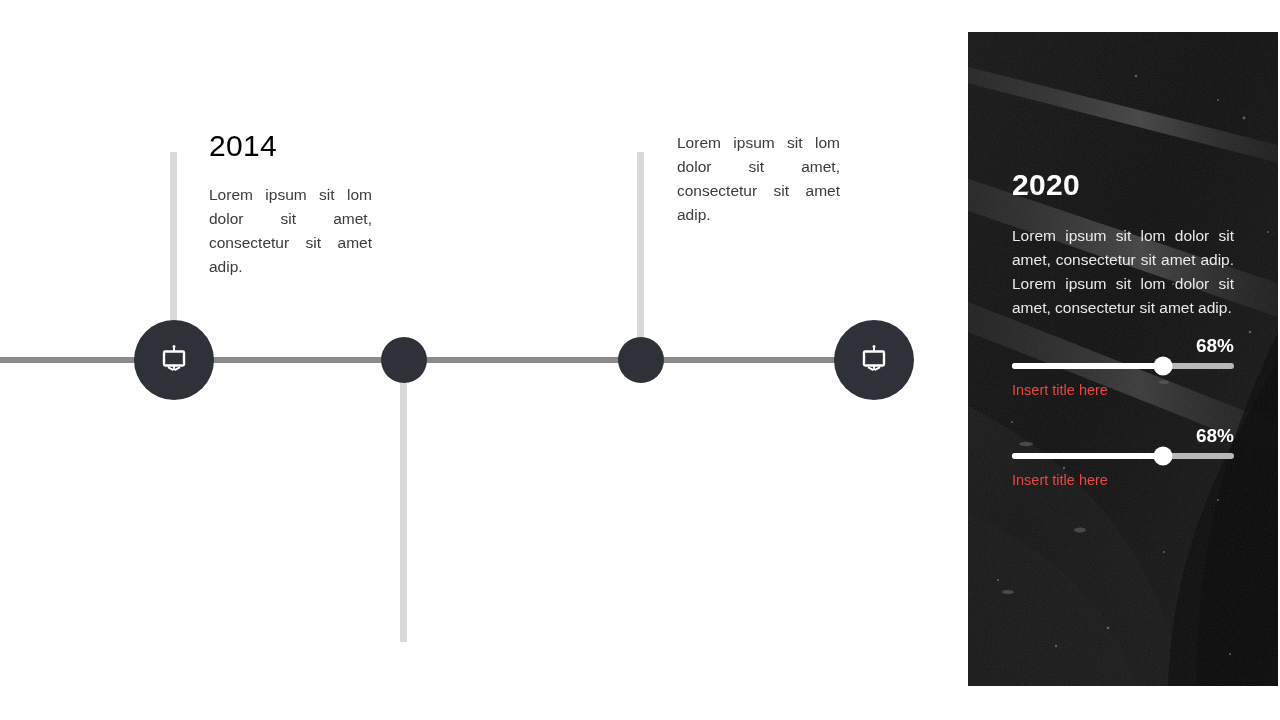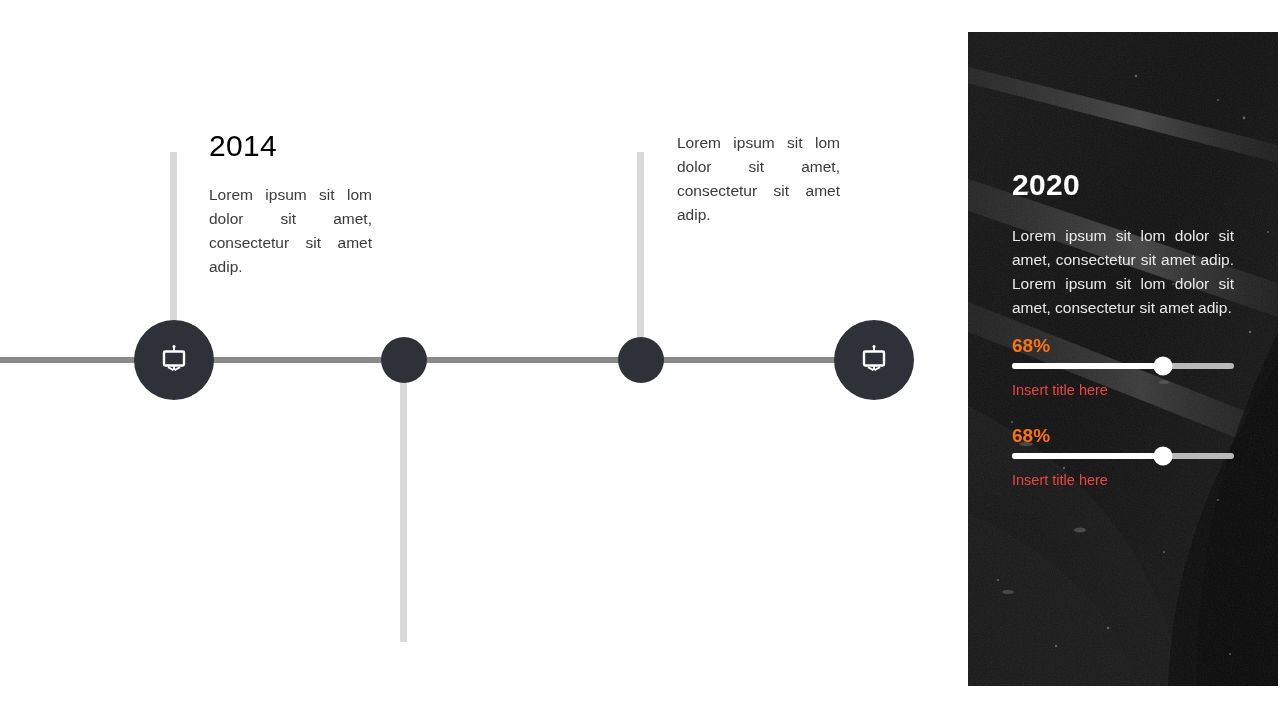--- a/index.html
+++ b/index.html
@@ -61,21 +61,21 @@
   .p-yr{
     font-size:30px;font-weight:bold;color:#ffffff;line-height:1;
     margin:0 0 24px 0;letter-spacing:.3px;
   }
   .p-para{
     font-size:15.5px;color:#eaeaea;line-height:1.55;text-align:justify;
     margin:0 0 16px 0;
   }
   .slider-group{margin-top:4px;}
   .pct{
-    font-size:19px;font-weight:bold;color:#f97316;text-align:left;
+    font-size:19px;font-weight:bold;color:#ffffff;text-align:right;
     margin:0 0 8px 0;line-height:1;
   }
   .track{
     position:relative;height:6px;background:#b9b9b9;border-radius:3px;
     margin-bottom:12px;
   }
   .track .fill{
     position:absolute;left:0;top:0;bottom:0;background:#ffffff;border-radius:3px;
   }
   .track .knob{

